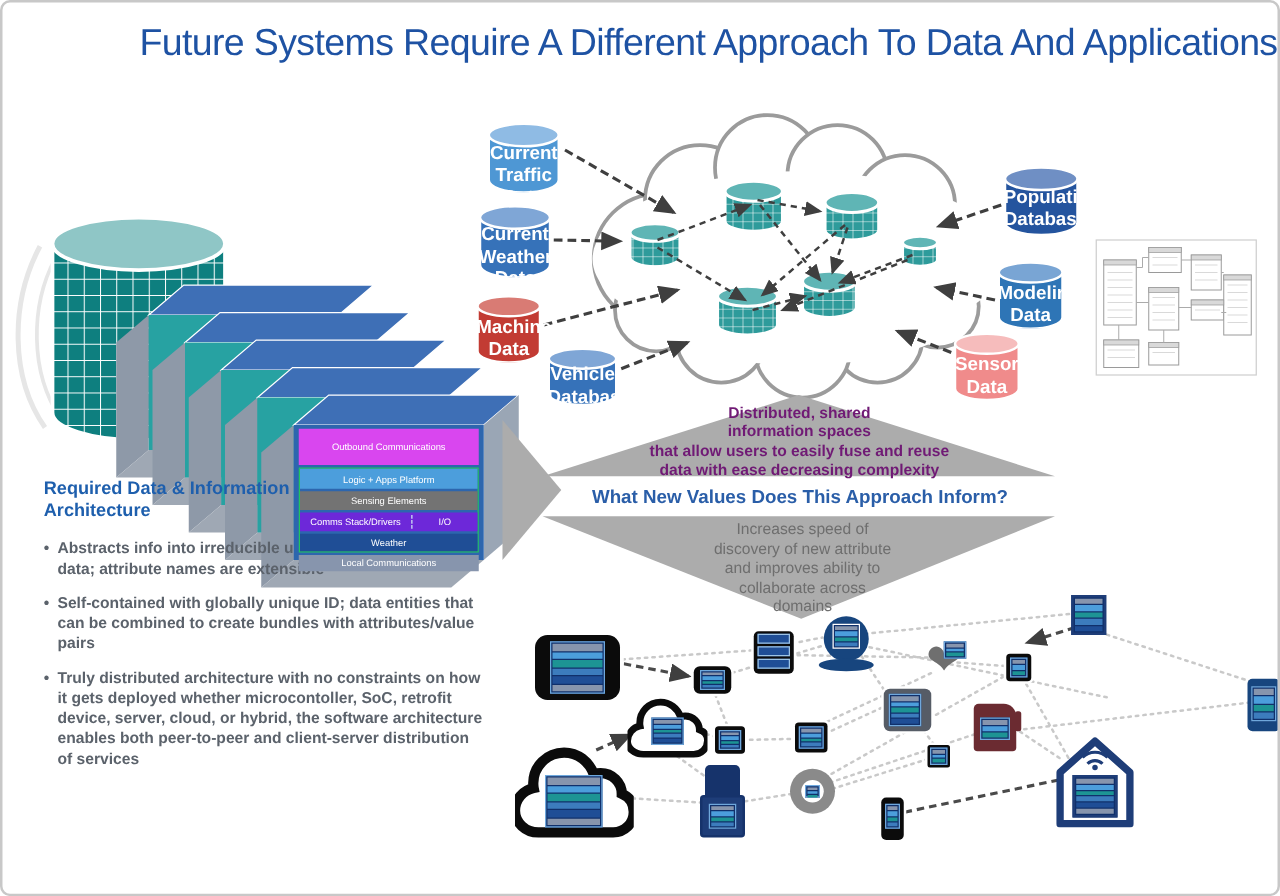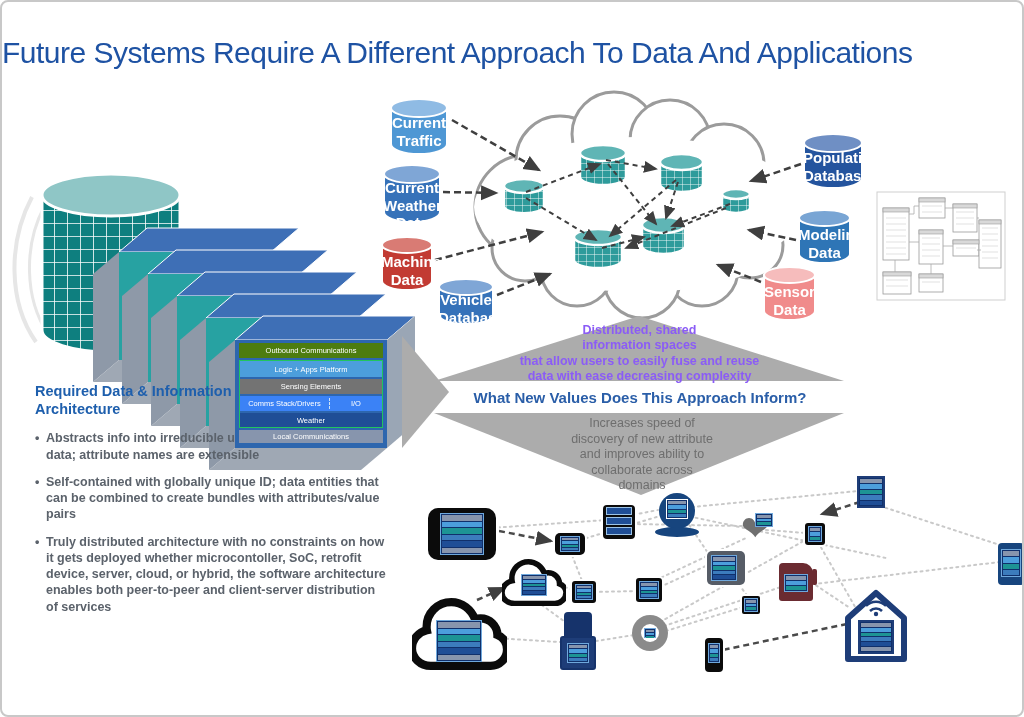--- a/index.html
+++ b/index.html
@@ -2,56 +2,56 @@
 <html><head>
 <meta charset="utf-8">
 <style>
   *{margin:0;padding:0;box-sizing:border-box}
   html,body{background:#fff}
   .slide{position:relative;width:1024px;height:717px;background:#fff;border:2px solid #C8C8C8;
     border-radius:8px;overflow:hidden;font-family:"Liberation Sans",sans-serif}
   #bg{position:absolute;inset:0;z-index:1}
   .ov{position:absolute;z-index:2}
 
-  .title{left:0;right:0;top:34px;text-align:left;font-size:30px;color:#1E52A3;letter-spacing:-.5px}
+  .title{left:0;right:0;top:16px;text-align:right;font-size:30px;color:#1E52A3;letter-spacing:-.5px}
 
   
   .arch{left:33px;top:380px;width:355px}
   .arch-h{color:#1E5FAD;font-weight:bold;font-size:14.5px;line-height:1.25;width:215px;margin-bottom:12px}
   .arch-b{position:relative;color:#5B626B;font-weight:bold;font-size:12.5px;line-height:1.3;
     padding-left:11px;margin-bottom:11px}
   .arch-b::before{content:"•";position:absolute;left:0;top:0;color:#5B626B}
   .ab1{width:240px}.ab2{width:348px}.ab3{width:355px}
 
   
   .stack{left:233px;top:338px;width:152px;height:108px;background:#2D66AE;padding:3px 4px;z-index:3}
   .stack .row{color:#fff;font-size:7.5px;text-align:center;display:flex;align-items:center;justify-content:center}
-  .r-out{height:15px;background:#4d7c0f;margin-bottom:2px}
+  .r-out{height:29px;background:#d946ef;margin-bottom:2px}
   .inner{border:1px solid #22c55e;padding:0;background:#2D66AE;margin-bottom:2px}
   .r-logic{height:16px;background:#4C9EDC;margin-bottom:2px}
   .r-sense{height:15px;background:#737373;margin-bottom:2px}
-  .r-comms{height:15px;background:#3b82f6;margin-bottom:2px}
+  .r-comms{height:15px;background:#6d28d9;margin-bottom:2px}
   .r-comms .cl{flex:1.7}.r-comms .dv{width:0;height:11px;border-left:1px dashed #CFE3F5}.r-comms .io{flex:1}
   .r-chip{height:14px;background:#1F4E96}
   .r-loc{height:13px;background:#8795AD}
 
   
   .db{position:absolute;z-index:2}
   .db svg{position:absolute;inset:0}
   .db .lbl{position:relative;z-index:1;color:#fff;font-weight:bold;font-size:15px;line-height:1.18;text-align:center}
   .db-traffic{left:388px;top:96px;width:58px;height:56px}.db-traffic .lbl{padding-top:16px}
   .db-weather{left:381px;top:162px;width:58px;height:58px}.db-weather .lbl{padding-top:15px}
   .db-machine{left:379px;top:234px;width:52px;height:54px}.db-machine .lbl{padding-top:17px}
   .db-vehicle{left:436px;top:276px;width:56px;height:46px}.db-vehicle .lbl{padding-top:13px}
   .db-population{left:801px;top:131px;width:60px;height:55px}.db-population .lbl{padding-top:16px}
   .db-modeling{left:796px;top:207px;width:53px;height:54px}.db-modeling .lbl{padding-top:17px}
   .db-sensor{left:761px;top:264px;width:53px;height:54px}.db-sensor .lbl{padding-top:17px}
 
   
-  .dm-top{left:455px;top:321px;width:365px;text-align:center;color:#8b5cf6;font-weight:bold;font-size:12.5px;line-height:1.22}
+  .dm-top{left:455px;top:321px;width:365px;text-align:center;color:#701a75;font-weight:bold;font-size:12.5px;line-height:1.22}
   .dm-q{left:432px;top:387px;width:412px;text-align:center;color:#2A5EA8;font-weight:bold;font-size:15px}
   .dm-bot{left:500px;top:414px;width:280px;text-align:center;color:#6E6E6E;font-weight:normal;font-size:12.5px;line-height:1.24}
 
   
   .dev{position:absolute;z-index:2}
   .ministack{display:flex;flex-direction:column;gap:1px;background:#10306B;border:1px solid #6FA8DC;padding:1px}
   .ministack i{display:block;flex:1;min-height:2px}
   .ministack i:nth-child(1){background:#8795AD}
   .ministack i:nth-child(2){background:#4C9EDC}
   .ministack i:nth-child(3){background:#1D9494}

